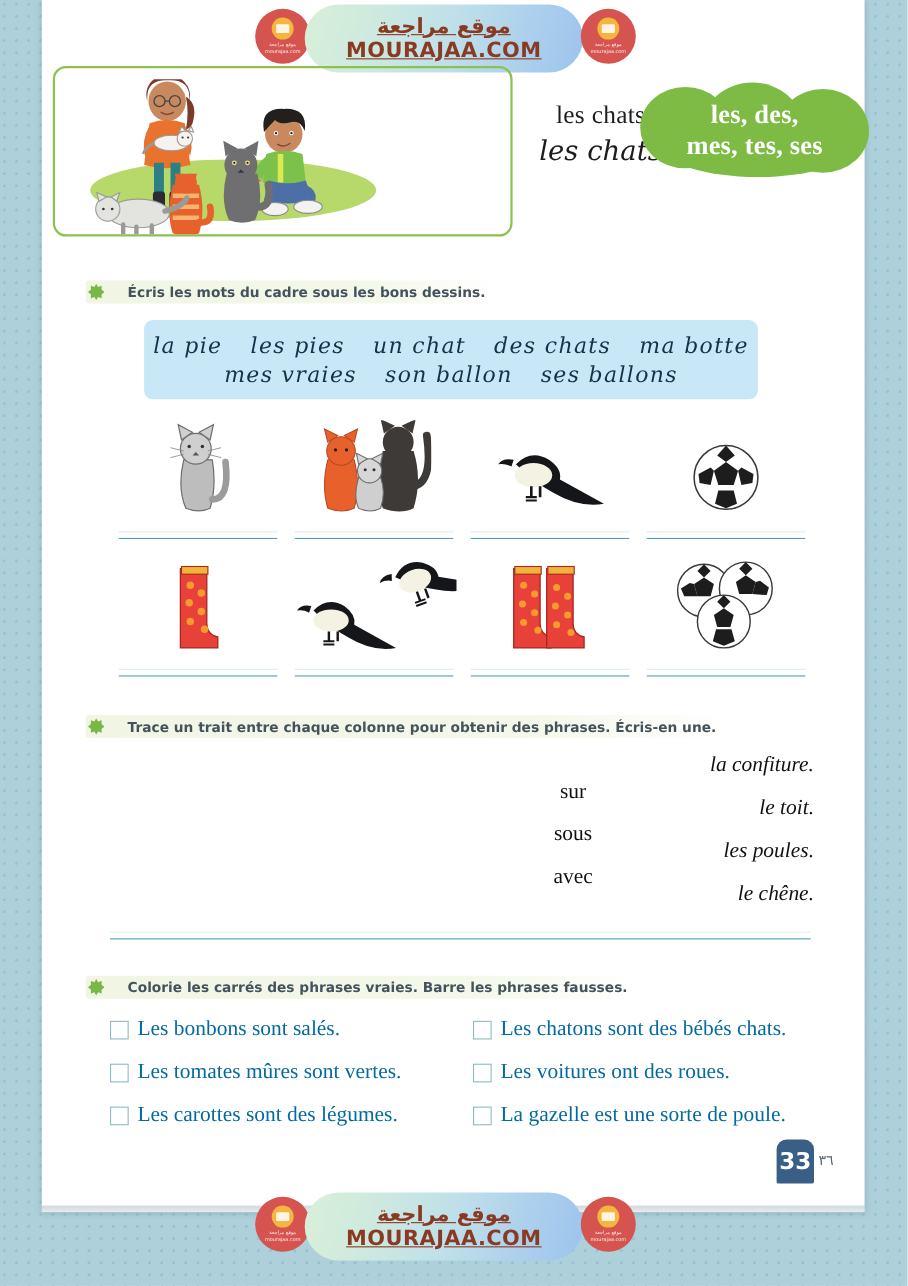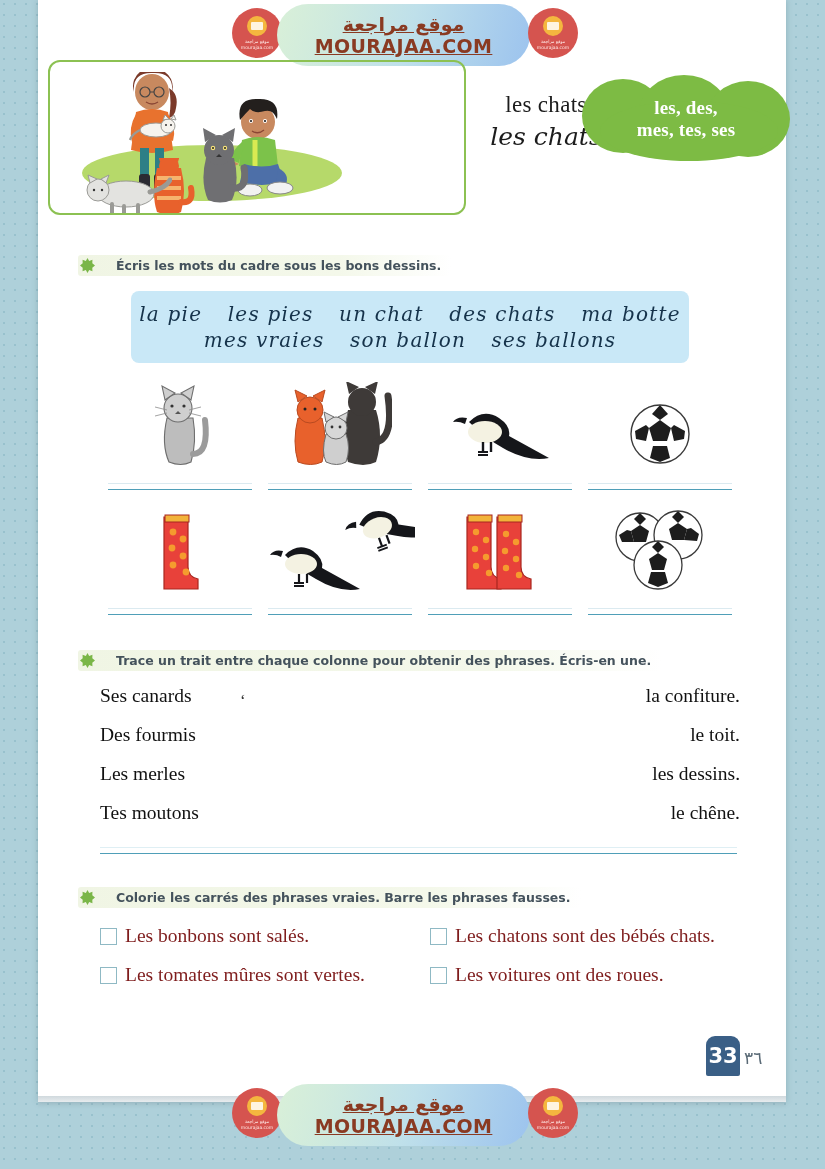--- a/index.html
+++ b/index.html
@@ -102,21 +102,21 @@
   }
   .blob-bg { position: absolute; inset: 0; }
   .blob-bg span {
     position: absolute; background: #7dbb44; border-radius: 50%;
   }
   .blob-text {
     position: absolute; inset: 0;
     display: flex; flex-direction: column;
     align-items: center; justify-content: center;
     color: #ffffff; font-family: "Liberation Serif", serif;
-    font-size: 19px; font-weight: bold; line-height: 1.18;
+    font-size: 24px; font-weight: bold; line-height: 1.18;
     text-align: center; letter-spacing: .2px;
   }
 
   
   .instr {
     position: absolute; left: 78px;
     display: flex; align-items: center; gap: 21px;
     background: linear-gradient(to right, #f0f5e4 0%, #f4f8ea 70%, #ffffff 100%);
     padding: 3px 10px 3px 2px; border-radius: 3px;
   }
@@ -169,21 +169,21 @@
   .col { position: absolute; font-family: "Liberation Serif", serif; font-size: 19.5px; color: #111; }
   .col div { white-space: nowrap; }
   .col-a { left: 0;   top: 0;  }
   .col-a div { margin-bottom: 17px; }
   .col-b { left: 213; }
   .col-b { left: 213px; top: 24px; }
   .col-b div { margin-bottom: 17px; text-align: center; width: 60px; }
   .col-c { left: 390px; top: 24px; }
   .col-c div { margin-bottom: 17px; text-align: center; width: 62px; }
   .col-d { left: 470px; top: 0; width: 170px; text-align: right; }
-  .col-d div { margin-bottom: 17px; }
+  .col-d div { margin-bottom: 17px; font-style: italic; }
   .apostrophe {
     position: absolute; left: 140px; top: 6px;
     font-size: 17px; color: #333;
   }
 
   .divider {
     position: absolute; left: 100px; top: 853px; width: 637px;
     border-top: 1.6px solid #4f9fb8;
   }
   .divider::before {
@@ -193,34 +193,34 @@
 
   
   .tf { position: absolute; left: 100px; top: 925px; width: 640px; }
   .tf-row { display: flex; margin-bottom: 17px; }
   .tf-item { display: flex; align-items: center; gap: 8px; }
   .tf-item.left  { width: 330px; }
   .tf-box {
     width: 17px; height: 17px; flex: 0 0 17px;
     border: 1.3px solid #8fb9c4; background: #fff;
   }
-  .tf-text { font-family: "Liberation Serif", serif; font-size: 19.5px; color: #7f1d1d; white-space: nowrap; }
+  .tf-text { font-family: "Liberation Serif", serif; font-size: 19.5px; color: #0369a1; white-space: nowrap; }
 
   
   .pagenum {
     position: absolute; left: 706px; top: 1036px;
     width: 34px; height: 40px;
     background: #3a5f86; border-radius: 9px 9px 2px 2px;
     display: flex; align-items: center; justify-content: center;
     color: #ffffff; font-family: "DejaVu Sans", sans-serif;
     font-size: 21px; font-weight: bold;
   }
   .pagenum-ar {
     position: absolute; left: 744px; top: 1048px;
-    font-family: "DejaVu Sans", sans-serif; font-size: 17px;
+    font-family: "DejaVu Sans", sans-serif; font-size: 13px;
     color: #5a6a76; direction: rtl;
   }
 </style>
 </head>
 <body>
 
 <div class="sheet"></div>
 <div class="sheet-shadow-bottom"></div>
 
 <div class="wm-band top">
@@ -529,31 +529,29 @@
     <div class="write-line"></div>
   </div>
 </div>
 
 <div class="instr" style="top:650px">
   <div class="star"></div>
   <div class="instr-text">Trace un trait entre chaque colonne pour obtenir des phrases. Écris-en une.</div>
 </div>
 
 <div class="cols">
-  <div class="col col-a">
-    <div>Ses canards</div>
-    <div>Des fourmis</div>
-    <div>Les merles</div>
-    <div>Tes moutons</div>
-    <div class="apostrophe">‘</div>
+  <div class="col col-c">
+    <div>sur</div>
+    <div>sous</div>
+    <div>avec</div>
   </div>
   <div class="col col-d">
     <div>la confiture.</div>
     <div>le toit.</div>
-    <div>les dessins.</div>
+    <div>les poules.</div>
     <div>le chêne.</div>
   </div>
 </div>
 
 <div class="divider"></div>
 
 <div class="instr" style="top:887px">
   <div class="star"></div>
   <div class="instr-text">Colorie les carrés des phrases vraies. Barre les phrases fausses.</div>
 </div>
@@ -570,20 +568,30 @@
     </div>
   </div>
   <div class="tf-row">
     <div class="tf-item left">
       <div class="tf-box"></div>
       <div class="tf-text">Les tomates mûres sont vertes.</div>
     </div>
     <div class="tf-item">
       <div class="tf-box"></div>
       <div class="tf-text">Les voitures ont des roues.</div>
+    </div>
+  </div>
+  <div class="tf-row">
+    <div class="tf-item left">
+      <div class="tf-box"></div>
+      <div class="tf-text">Les carottes sont des légumes.</div>
+    </div>
+    <div class="tf-item">
+      <div class="tf-box"></div>
+      <div class="tf-text">La gazelle est une sorte de poule.</div>
     </div>
   </div>
 </div>
 
 <div class="pagenum">33</div>
 <div class="pagenum-ar">٣٦</div>
 
 <div class="wm-band bottom">
   <div class="wm-logo left">
     <div class="wm-logo-mark"></div>

